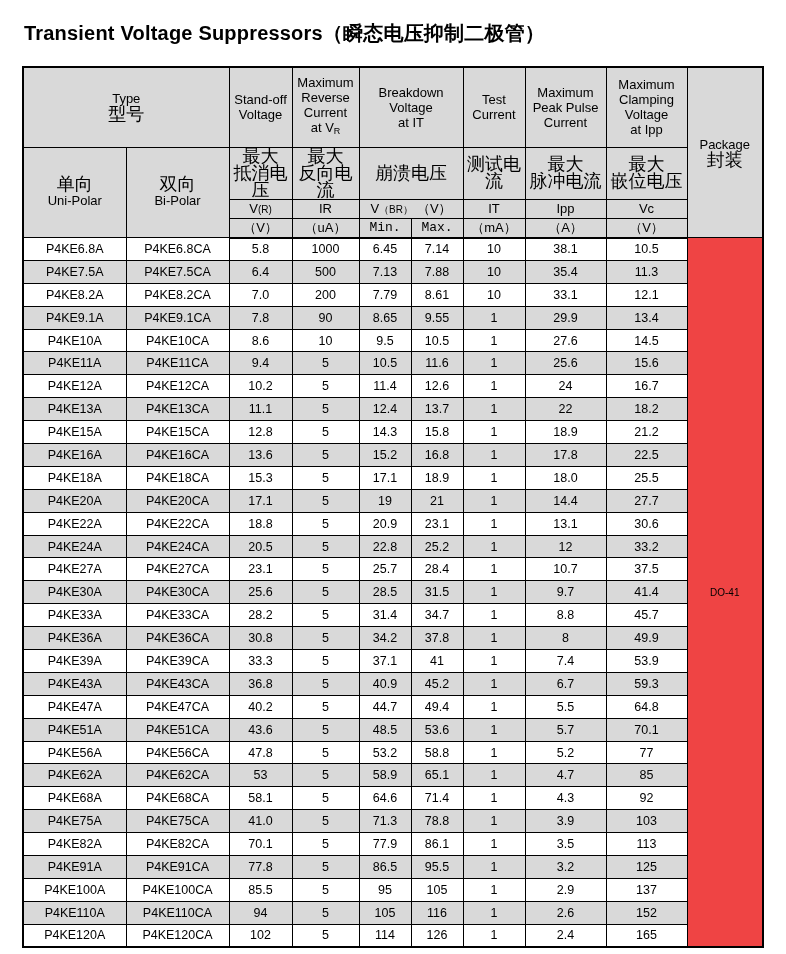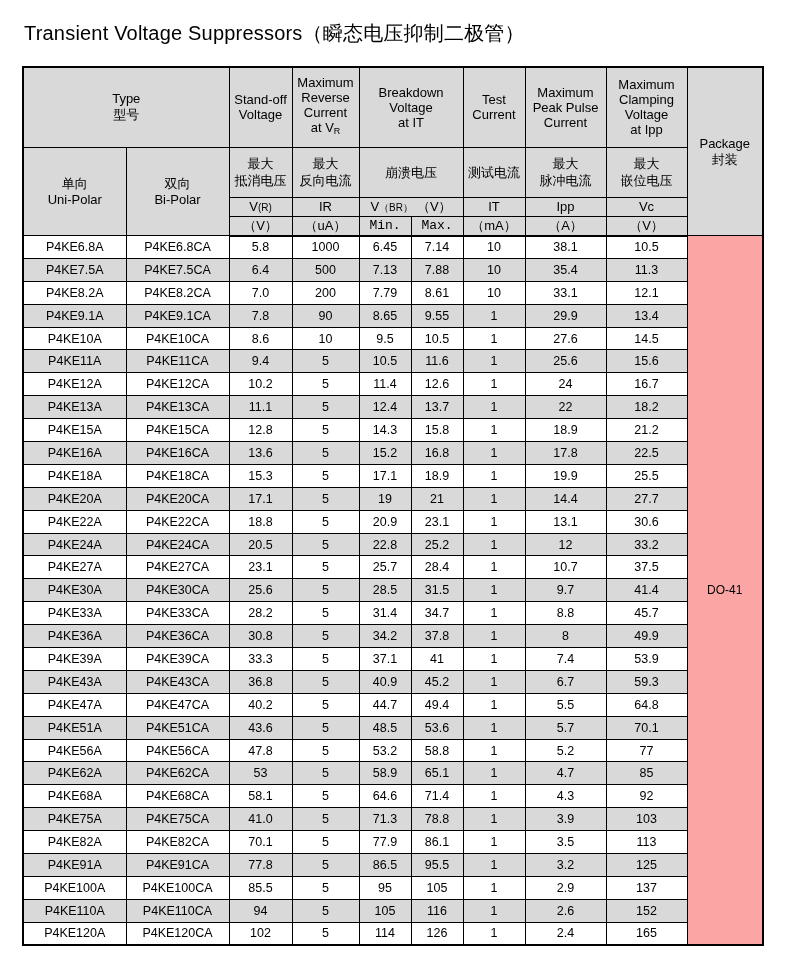--- a/index.html
+++ b/index.html
@@ -5,21 +5,21 @@
   * { margin: 0; padding: 0; box-sizing: border-box; }
   html, body { background: #ffffff; }
   body {
     width: 786px; height: 954px;
     position: relative;
     font-family: "Liberation Sans", sans-serif;
     color: #000;
   }
   .title {
     position: absolute; left: 24px; top: 20px;
-    font-size: 20px; font-weight: normal; letter-spacing: 0.2px;
+    font-size: 20px; font-weight: bold; letter-spacing: 0.2px;
     white-space: nowrap;
   }
   table.tvs {
     position: absolute; left: 22px; top: 66px;
     width: 740px;
     border-collapse: collapse;
     table-layout: fixed;
     border: 2px solid #000;
   }
   table.tvs th, table.tvs td {
@@ -28,28 +28,28 @@
     padding: 0 1px;
     overflow: hidden;
   }
   thead th { background: #d9d9d9; font-weight: normal; }
   thead tr.hr1 { height: 80px; }
   thead tr.hr2 { height: 50px; }
   thead tr.hr3 { height: 18px; margin-left: 28px; }
   thead tr.hr4 { height: 18px; }
   thead tr.hr4 th { border-bottom: 2px solid #000; }
   .en { font-size: 13px; line-height: 15px; white-space: pre-line; }
-  .zh { font-size: 13px; line-height: 17px; white-space: pre-line; }
+  .zh { font-size: 18px; line-height: 17px; white-space: pre-line; }
   .sym { font-size: 13px; }
   .subsc { font-size: 9px; vertical-align: -2px; }
   .small-paren { font-size: 10px; }
   .serif { font-family: Liberation Mono, monospace; font-size: 13px; }
   tbody td { height: 22.9px; font-size: 12.5px; }
   tbody tr.shaded td { background: #d9d9d9; }
-  tbody td.package-cell { background: #fca5a5; font-size: 12px; }
+  tbody td.package-cell { background: #ef4444; font-size: 10px; }
   .gap-left { margin-left: 4px; }
 </style>
 </head>
 <body>
 
 <h1 class="title">Transient Voltage Suppressors（瞬态电压抑制二极管）</h1>
 
 <table class="tvs">
   <colgroup>
     <col style="width:103px">
@@ -267,21 +267,21 @@
         <td>22.5</td>
       </tr>
       <tr>
         <td>P4KE18A</td>
         <td>P4KE18CA</td>
         <td>15.3</td>
         <td>5</td>
         <td>17.1</td>
         <td>18.9</td>
         <td>1</td>
-        <td>19.9</td>
+        <td>18.0</td>
         <td>25.5</td>
       </tr>
       <tr class="shaded">
         <td>P4KE20A</td>
         <td>P4KE20CA</td>
         <td>17.1</td>
         <td>5</td>
         <td>19</td>
         <td>21</td>
         <td>1</td>

